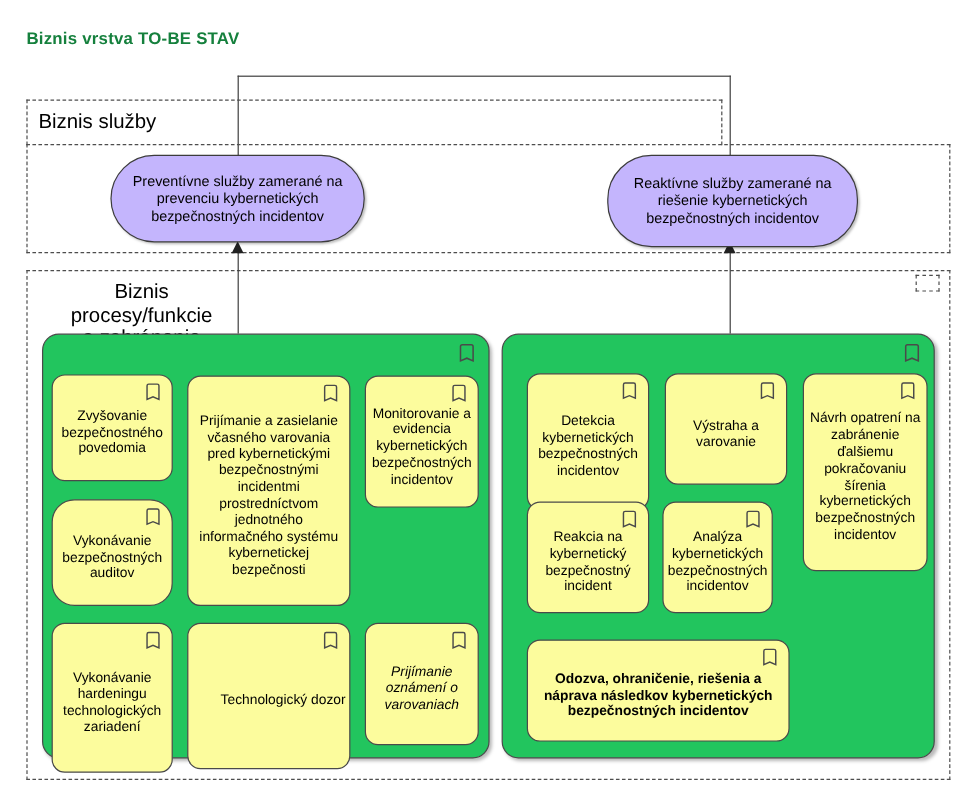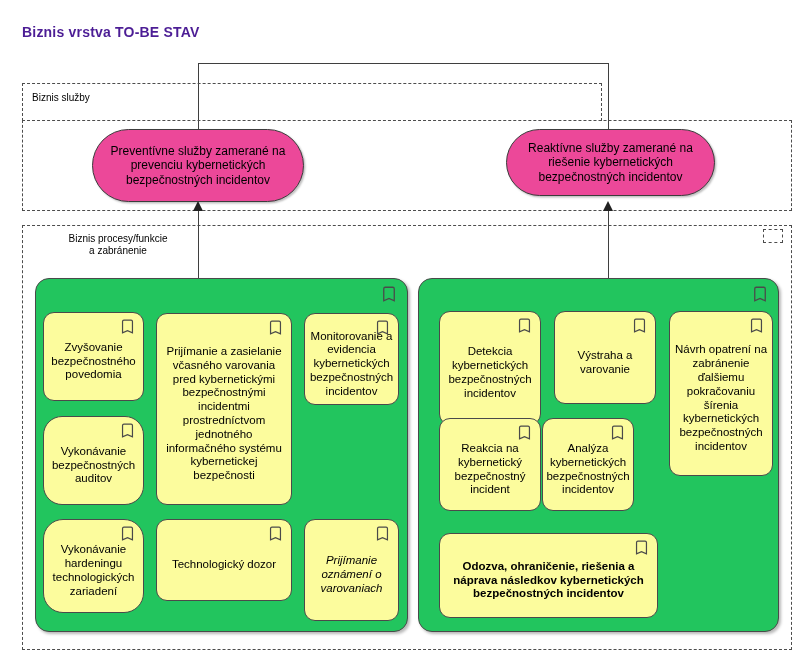--- a/index.html
+++ b/index.html
@@ -1,48 +1,48 @@
 <!DOCTYPE html>
 <html><head>
 <meta charset="utf-8">
 <style>
   html,body{margin:0;padding:0;background:#fff;}
   .canvas{
     position:relative;width:794px;height:654px;background:#ffffff;overflow:hidden;
     font-family:"Liberation Sans",sans-serif;color:#000;
   }
   .title{
-    position:absolute;left:22px;top:24px;font-size:14px;font-weight:bold;color:#4c1d95;
+    position:absolute;left:22px;top:24px;font-size:14px;font-weight:bold;color:#15803d;
     letter-spacing:.2px;
   }
   
   .dashed{position:absolute;border:1px dashed #4d4d4d;box-sizing:border-box;background:transparent;}
   .svc-label-box{left:22px;top:83px;width:580px;height:38px;border-bottom:none;}
   .svc-box{left:22px;top:120px;width:770px;height:91px;}
   .proc-box{left:22px;top:225px;width:770px;height:425px;}
   .mini-dashed{left:763px;top:229px;width:20px;height:14px;}
-  .zone-label{font-size:10px;color:#000;}
+  .zone-label{font-size:17px;color:#000;}
   .svc-label-box .zone-label{position:absolute;left:9px;top:8px;}
   .proc-label{position:absolute;left:30px;top:7px;width:130px;text-align:center;line-height:1.15;}
   
   .line{position:absolute;background:#3f3f3f;}
   .arrow-up{
     position:absolute;width:0;height:0;
     border-left:5px solid transparent;border-right:5px solid transparent;
     border-bottom:10px solid #222;
   }
   
   .pill{
-    position:absolute;background:#ec4899;border:1.5px solid #3c3c3c;border-radius:37px;
+    position:absolute;background:#c4b5fd;border:1.5px solid #3c3c3c;border-radius:37px;
     box-sizing:border-box;display:flex;align-items:center;justify-content:center;
     text-align:center;font-size:12px;line-height:1.22;padding:4px 14px;
     box-shadow:1.5px 1.5px 2px rgba(0,0,0,.25);
   }
   .pill-left{left:92px;top:129px;width:212px;height:73px;}
-  .pill-right{left:506px;top:129px;width:209px;height:67px;}
+  .pill-right{left:506px;top:129px;width:209px;height:77px;}
   
   .group{
     position:absolute;background:#22c55e;border:1.4px solid #4a4a4a;border-radius:14px;
     box-sizing:border-box;box-shadow:2px 2px 3px rgba(0,0,0,.28);
   }
   .group-left{left:35px;top:278px;width:373px;height:354px;}
   .group-right{left:418px;top:278px;width:361px;height:354px;}
   
   .pbox{
     position:absolute;background:#fcfc9d;border:1.2px solid #4a4a4a;border-radius:11px;
@@ -107,48 +107,48 @@
 
     <div class="pbox" style="left:120px;top:34px;width:136px;height:192px;">
       <span class="icon">
         <svg viewBox="0 0 24 24">
             <path d="M17 3H7c-1.1 0-2 .9-2 2v16l7-3 7 3V5c0-1.1-.9-2-2-2z" fill="none" stroke="#4a4a4a" stroke-width="1.7"></path>
           </svg>
       </span>
       <span>Prijímanie a zasielanie včasného varovania pred kybernetickými bezpečnostnými incidentmi prostredníctvom jednotného informačného systému kybernetickej bezpečnosti</span>
     </div>
 
-    <div class="pbox" style="left:268px;top:34px;width:95px;height:92px;">
+    <div class="pbox" style="left:268px;top:34px;width:95px;height:110px;">
       <span class="icon">
         <svg viewBox="0 0 24 24">
             <path d="M17 3H7c-1.1 0-2 .9-2 2v16l7-3 7 3V5c0-1.1-.9-2-2-2z" fill="none" stroke="#4a4a4a" stroke-width="1.7"></path>
           </svg>
       </span>
       <span>Monitorovanie a evidencia kybernetických bezpečnostných incidentov</span>
     </div>
 
     <div class="pbox" style="left:7px;top:137px;width:101px;height:89px;border-radius:19px;">
       <span class="icon">
         <svg viewBox="0 0 24 24">
             <path d="M17 3H7c-1.1 0-2 .9-2 2v16l7-3 7 3V5c0-1.1-.9-2-2-2z" fill="none" stroke="#4a4a4a" stroke-width="1.7"></path>
           </svg>
       </span>
       <span>Vykonávanie bezpečnostných auditov</span>
     </div>
 
-    <div class="pbox" style="left:7px;top:240px;width:101px;height:94px;border-radius:20px;">
+    <div class="pbox" style="left:7px;top:240px;width:101px;height:125px;">
       <span class="icon">
         <svg viewBox="0 0 24 24">
             <path d="M17 3H7c-1.1 0-2 .9-2 2v16l7-3 7 3V5c0-1.1-.9-2-2-2z" fill="none" stroke="#4a4a4a" stroke-width="1.7"></path>
           </svg>
       </span>
       <span>Vykonávanie hardeningu technologických zariadení</span>
     </div>
 
-    <div class="pbox" style="left:120px;top:240px;width:136px;height:82px;">
+    <div class="pbox" style="left:120px;top:240px;width:136px;height:122px;justify-content:flex-end;">
       <span class="icon">
         <svg viewBox="0 0 24 24">
             <path d="M17 3H7c-1.1 0-2 .9-2 2v16l7-3 7 3V5c0-1.1-.9-2-2-2z" fill="none" stroke="#4a4a4a" stroke-width="1.7"></path>
           </svg>
       </span>
       <span>Technologický dozor</span>
     </div>
 
     <div class="pbox" style="left:268px;top:240px;width:95px;height:102px;font-style:italic;">
       <span class="icon">
@@ -196,21 +196,21 @@
 
     <div class="pbox" style="left:20px;top:139px;width:102px;height:93px;">
       <span class="icon">
         <svg viewBox="0 0 24 24">
             <path d="M17 3H7c-1.1 0-2 .9-2 2v16l7-3 7 3V5c0-1.1-.9-2-2-2z" fill="none" stroke="#4a4a4a" stroke-width="1.7"></path>
           </svg>
       </span>
       <span>Reakcia na kybernetický bezpečnostný incident</span>
     </div>
 
-    <div class="pbox" style="left:123px;top:139px;width:92px;height:93px;">
+    <div class="pbox" style="left:133px;top:139px;width:92px;height:93px;">
       <span class="icon">
         <svg viewBox="0 0 24 24">
             <path d="M17 3H7c-1.1 0-2 .9-2 2v16l7-3 7 3V5c0-1.1-.9-2-2-2z" fill="none" stroke="#4a4a4a" stroke-width="1.7"></path>
           </svg>
       </span>
       <span>Analýza kybernetických bezpečnostných incidentov</span>
     </div>
 
     <div class="pbox" style="left:20px;top:254px;width:219px;height:85px;font-weight:bold;">
       <span class="icon">

